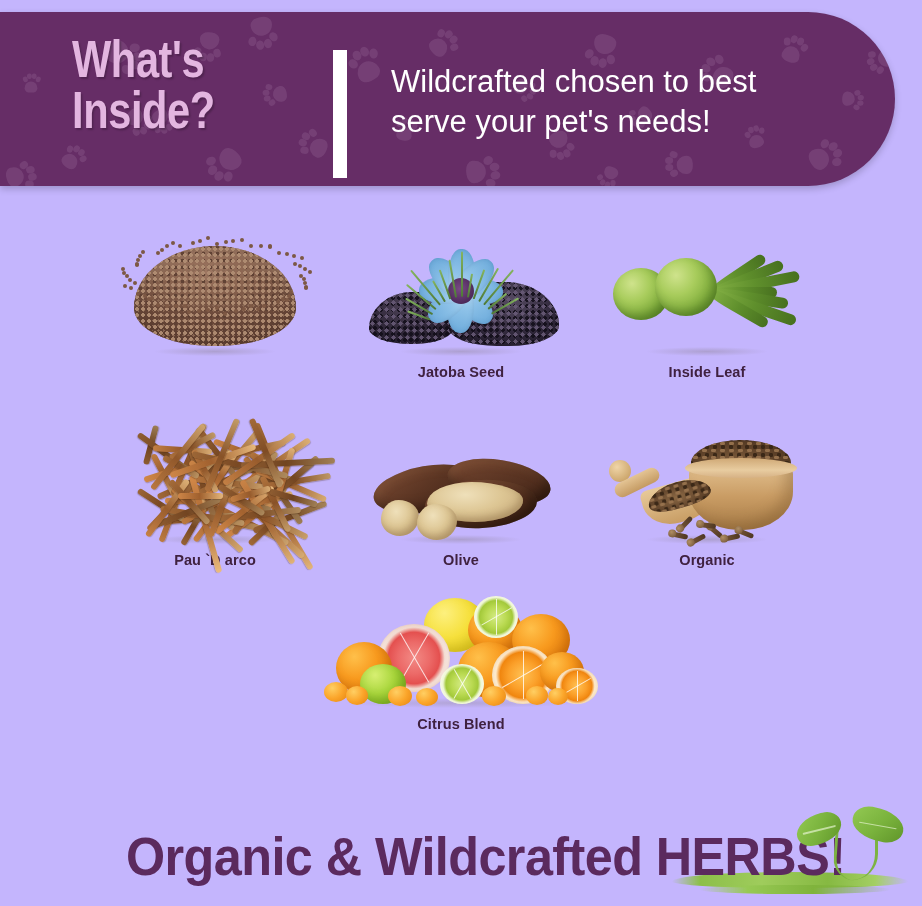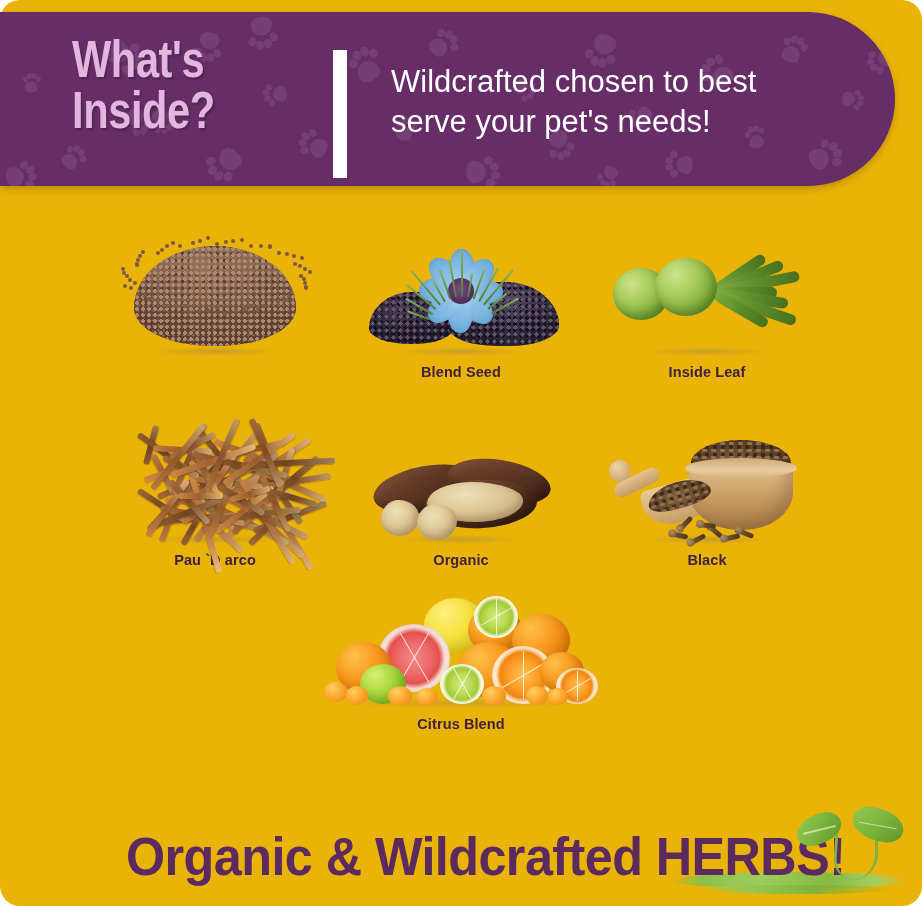--- a/index.html
+++ b/index.html
@@ -2,21 +2,21 @@
 <html><head>
 <meta charset="utf-8">
 <style>
   * { box-sizing: border-box; margin: 0; padding: 0; }
   html, body {
     width: 922px; height: 906px;
     background: #ffffff;
     font-family: "Liberation Sans", sans-serif;
     overflow: hidden;
   }
-  .page { position: relative; width: 922px; height: 906px; background: #eab308; border-radius: 20px; }
+  .page { position: relative; width: 922px; height: 906px; background: #c4b5fd; }
 
   
   .banner {
     position: absolute;
     left: 0; top: 12px;
     width: 895px; height: 174px;
     background: #662d66;
     border-radius: 0 87px 87px 0;
     overflow: hidden;
     box-shadow: 0 3px 7px rgba(0,0,0,0.20);
@@ -701,21 +701,21 @@
               <div class="spike" style="transform: rotate(-10deg) translateY(-34px) scaleY(0.96);"></div>
               <div class="spike" style="transform: rotate(0deg) translateY(-34px) scaleY(1.14);"></div>
               <div class="spike" style="transform: rotate(10deg) translateY(-34px) scaleY(0.6);"></div>
               <div class="spike" style="transform: rotate(20deg) translateY(-34px) scaleY(0.78);"></div>
               <div class="spike" style="transform: rotate(30deg) translateY(-34px) scaleY(0.96);"></div>
               <div class="spike" style="transform: rotate(40deg) translateY(-34px) scaleY(1.14);"></div>
               <div class="spike" style="transform: rotate(50deg) translateY(-34px) scaleY(0.6);"></div>
               <div class="spike" style="transform: rotate(60deg) translateY(-34px) scaleY(0.78);"></div>
             </div>
         </div>
-        <div class="cap">Blend Seed</div>
+        <div class="cap">Jatoba Seed</div>
       </div>
 
       <div class="cell">
         <div class="art">
           <div class="art-shadow"></div>
           <div id="oliveLeaves">
               <div class="oleaf" style="left: 96px; bottom: 55.88px; transform: rotate(-34deg); width: 74px;"></div>
               <div class="oleaf" style="left: 96px; bottom: 58.04px; transform: rotate(-22deg); width: 86px;"></div>
               <div class="oleaf" style="left: 96px; bottom: 60.02px; transform: rotate(-11deg); width: 98px;"></div>
               <div class="oleaf" style="left: 96px; bottom: 62px; transform: rotate(0deg); width: 74px;"></div>
@@ -823,21 +823,21 @@
       <div class="cell">
         <div class="art">
           <div class="art-shadow"></div>
           <div class="pod pod-a"></div>
           <div class="pod pod-b"></div>
           <div class="pod pod-c"></div>
           <div class="pulp pulp-main"></div>
           <div class="pulp pulp-n1"></div>
           <div class="pulp pulp-n2"></div>
         </div>
-        <div class="cap">Organic</div>
+        <div class="cap">Olive</div>
       </div>
 
       <div class="cell">
         <div class="art">
           <div class="art-shadow"></div>
           <div class="scoop-knob"></div>
           <div class="scoop-handle"></div>
           <div class="scoop-bowl"></div>
           <div class="scoop-load">
               <div class="clove-bits"></div>
@@ -850,21 +850,21 @@
           <div id="looseCloves">
               <div class="loose-clove" style="left: 64px; bottom: 10px; transform: rotate(12deg);"></div>
               <div class="loose-clove" style="left: 82px; bottom: 6px; transform: rotate(-28deg);"></div>
               <div class="loose-clove" style="left: 100px; bottom: 14px; transform: rotate(40deg);"></div>
               <div class="loose-clove" style="left: 116px; bottom: 8px; transform: rotate(-12deg);"></div>
               <div class="loose-clove" style="left: 92px; bottom: 20px; transform: rotate(8deg);"></div>
               <div class="loose-clove" style="left: 70px; bottom: 22px; transform: rotate(-46deg);"></div>
               <div class="loose-clove" style="left: 130px; bottom: 12px; transform: rotate(22deg);"></div>
             </div>
         </div>
-        <div class="cap">Black</div>
+        <div class="cap">Organic</div>
       </div>
 
     </div>
 
     <div class="row" style="margin-top:22px;">
       <div class="cell" style="width:290px;">
         <div class="citrus" id="citrus">
           <div class="citrus-shadow"></div>
         <div class="fruit f-lemon" style="left: 108px; top: 8px; width: 62px; height: 54px; z-index: 10;"></div>
             <div class="fruit f-orange" style="left: 152px; top: 16px; width: 54px; height: 48px; z-index: 11;"></div>

